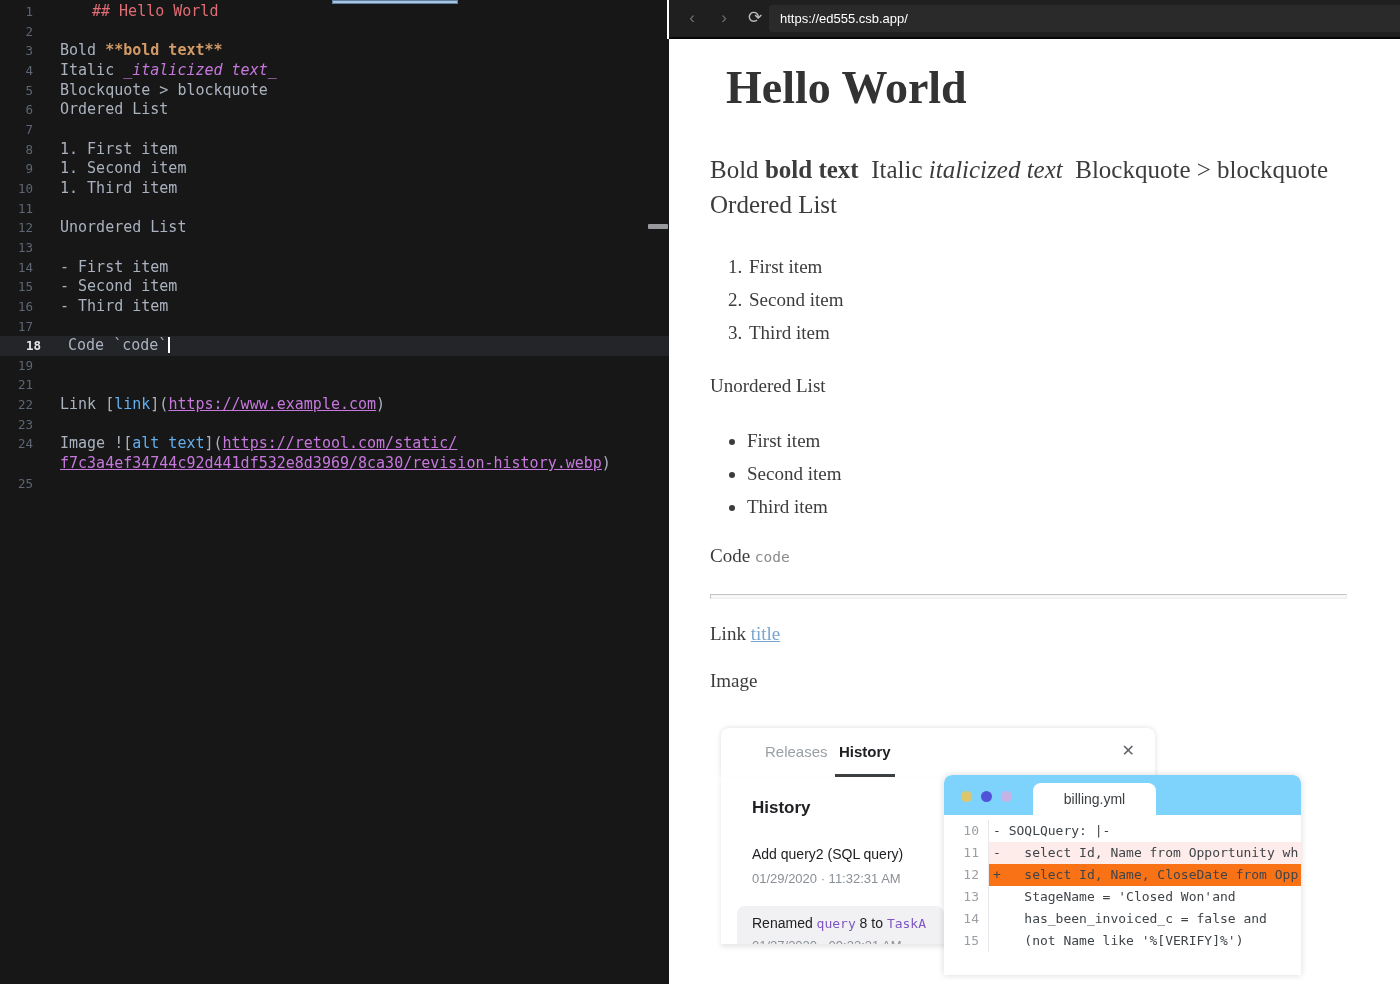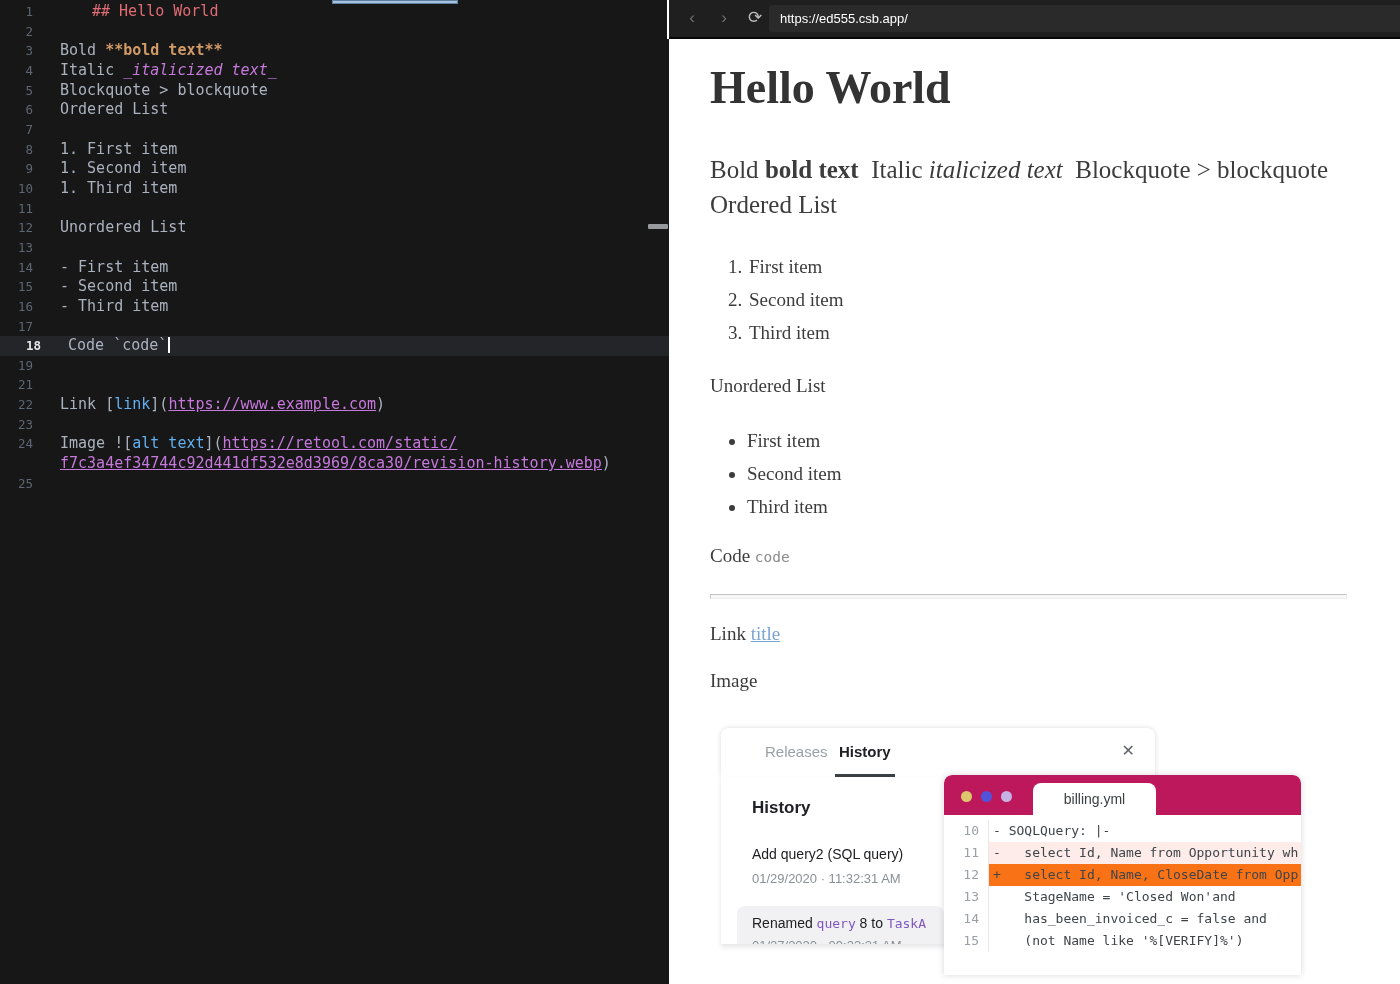--- a/index.html
+++ b/index.html
@@ -34,21 +34,21 @@
   .nav-btn{position:absolute;top:7px;font-size:17px;color:#6f6f6f;width:20px;text-align:center;
       line-height:22px;}
   #btn-back{left:13px;} #btn-fwd{left:45px;}
   #btn-refresh{left:76px;color:#bdbdbd;font-size:17px;}
   #urlbar{position:absolute;left:100px;right:0;top:5px;height:27px;background:#2a2a2a;
       border-radius:3px 0 0 3px;color:#fff;font-size:13px;line-height:27px;padding-left:11px;}
 
   
   #preview{position:absolute;top:39px;left:0;right:0;bottom:0;background:#fff;overflow:hidden;
       padding:0 53px 0 41px;font-family:"Liberation Serif",serif;color:#3c3c3c;}
-  #pv-title{font-size:46px;font-weight:bold;margin:23px 0 0;line-height:1.15;color:#333;}
+  #pv-title{font-size:46px;font-weight:bold;margin:23px 16px 0;line-height:1.15;color:#333;}
   .intro{margin:37px 0 0;font-size:25px;white-space:pre-wrap;line-height:1.42;}
   #preview ol{margin:31px 0 0;padding-left:37px;font-size:19px;}
   #preview ol li{margin-bottom:6px;line-height:1.42;padding-left:2px;}
   .mid{margin:28px 0 0;font-size:19px;}
   #preview ul{margin:31px 0 0;padding-left:37px;font-size:19px;list-style:disc;}
   #preview ul li{margin-bottom:6px;line-height:1.42;}
   .codep{margin:24px 0 1px;font-size:19px;}
   .codep code{font-family:"DejaVu Sans Mono",monospace;font-size:14.5px;color:#8a8a8a;}
   .pv-hr{margin:27px 0 0;height:3px;border:1px solid #c4c4c4;border-bottom-color:#ededed;
       border-right-color:#ededed;background:#f7f7f7;}
@@ -70,21 +70,21 @@
   .hist-title{position:absolute;left:31px;top:21px;font-size:17px;font-weight:700;color:#202124;}
   .e1-title{position:absolute;left:31px;top:69px;font-size:14px;font-weight:500;color:#202124;}
   .e1-time{position:absolute;left:31px;top:94px;font-size:13px;color:#8a9096;}
   .hl-row{position:absolute;left:16px;top:129px;width:207px;height:70px;background:#f1f1f3;
       border-radius:8px;overflow:hidden;}
   .hl-text{position:absolute;left:15px;top:9px;font-size:14px;font-weight:500;color:#202124;white-space:nowrap;}
   .hl-text .q{color:#7e57c2;font-family:"DejaVu Sans Mono",monospace;font-size:13px;font-weight:normal;}
   .hl-time{position:absolute;left:15px;top:32px;font-size:13px;color:#8a9096;}
   .card-diff{position:absolute;left:223px;top:47px;width:357px;height:200px;background:#fff;
       border-radius:8px 8px 0 0;box-shadow:0 0 6px rgba(40,40,60,.18);z-index:2;overflow:hidden;}
-  .diff-head{height:40px;background:#be185d;border-radius:8px 8px 0 0;position:relative;}
+  .diff-head{height:40px;background:#7dd3fc;border-radius:8px 8px 0 0;position:relative;}
   .dot{position:absolute;top:16px;width:11px;height:11px;border-radius:50%;}
   .file-tab{position:absolute;left:89px;top:8px;width:123px;height:32px;background:#fff;
       border-radius:8px 8px 0 0;text-align:center;line-height:32px;font-size:14px;color:#3c4043;}
   .diff-rows{padding-top:5px;}
   .drow{display:flex;height:22px;line-height:22px;font-family:"DejaVu Sans Mono",monospace;font-size:13px;}
   .dnum{width:45px;box-sizing:border-box;text-align:right;padding-right:9px;color:#9aa0a6;flex:none;
       border-right:1px solid #e8e8ec;background:#fff;}
   .dbody{flex:1;padding-left:4px;white-space:pre;color:#3f4449;overflow:hidden;}
   .drow.del .dbody{background:#fdecea;}
   .drow.add .dbody{background:#f97316;}

